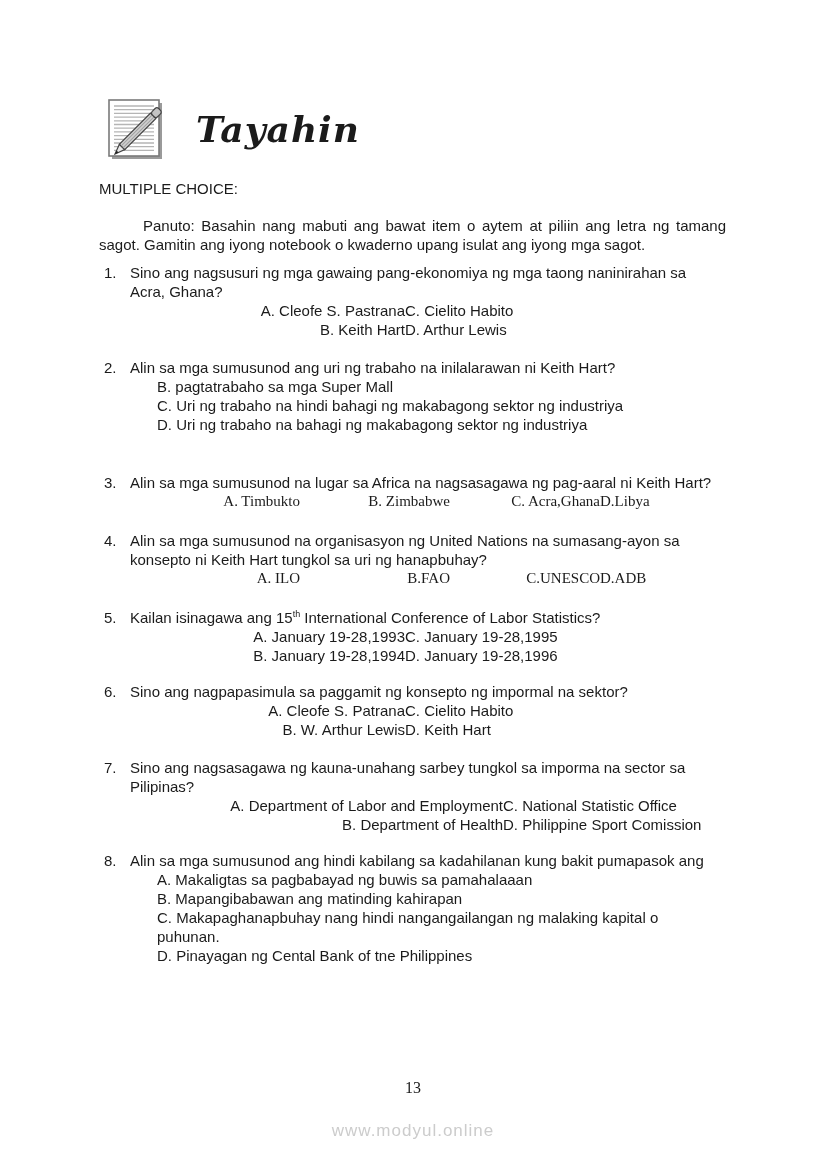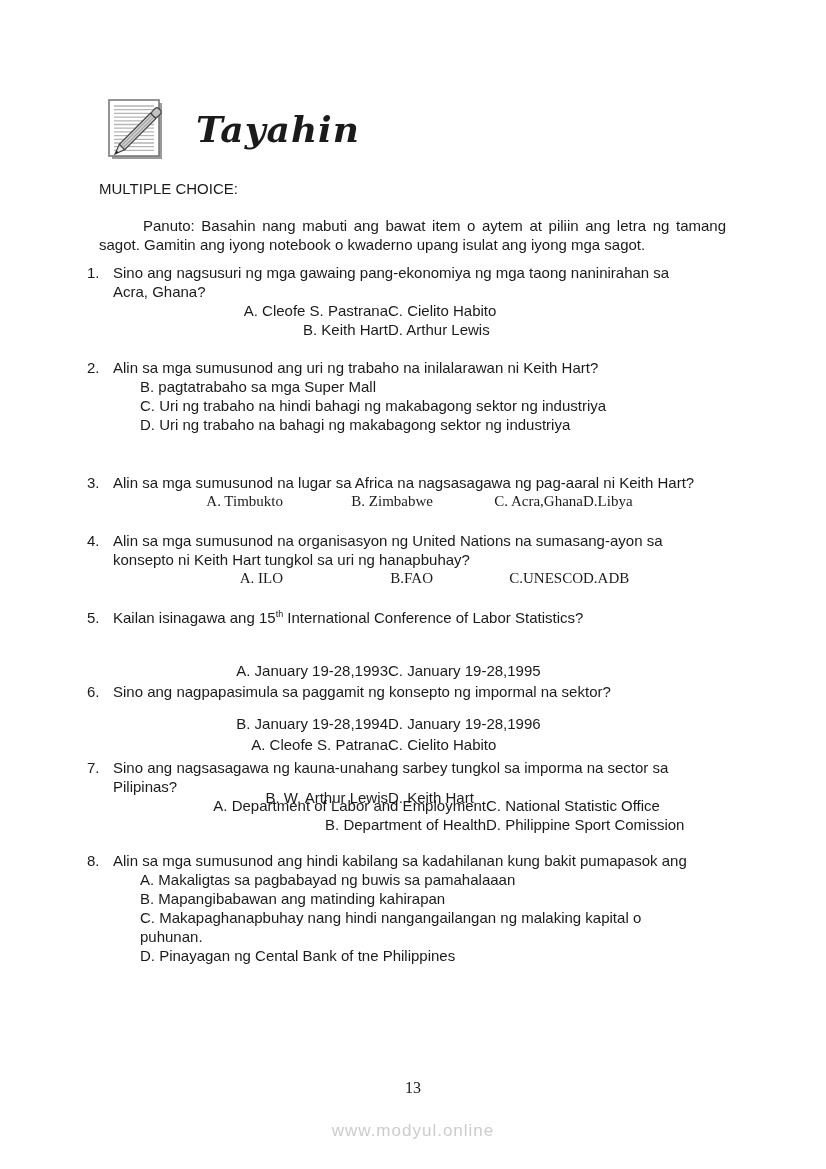--- a/index.html
+++ b/index.html
@@ -14,31 +14,31 @@
   .title{
     left:196px;top:106px;
     font-family:"DejaVu Serif", serif;font-style:italic;font-weight:bold;
     font-size:36px;line-height:46px;letter-spacing:1px;white-space:nowrap;
   }
   .section-label{left:99px;top:179px;white-space:nowrap;}
   .instructions{left:99px;top:216px;width:627px;}
   .instr-line1{text-indent:44px;text-align:justify;text-align-last:justify;white-space:normal;}
   .instr-line2{white-space:nowrap;}
   
-  .q{position:absolute;left:87px;width:700px;}
+  .q{position:absolute;left:104px;width:700px;}
   .qline{white-space:nowrap;}
   .qnum{display:inline-block;width:26px;}
   .qcont{margin-left:26px;white-space:nowrap;}
   .optrow{white-space:nowrap;}
   .ind-a{margin-left:69px;}   
   .ind-b{margin-left:53px;}   
   .ind-c{margin-left:48px;font-family:Liberation Serif, serif;}   
   .ind-d{margin-left:54px;}   
   .col{display:inline-block;text-align:right;}
-  .w232{width:232px;} .w248{width:248px;margin-top:34px;} .w345{width:345px;}
+  .w232{width:232px;} .w248{width:248px;} .w345{width:345px;}
   .w148{width:148px;} .w150{width:150px;}
   .sup{font-size:9px;vertical-align:6px;letter-spacing:0;}
   
   .pagenum{left:0;top:1078px;width:826px;text-align:center;
     font-family:"Liberation Serif", serif;font-size:16px;}
   .watermark{left:0;top:1118px;width:826px;text-align:center;
     font-size:17px;line-height:26px;color:#cccccc;letter-spacing:1px;}
 </style>
 </head>
 <body>

